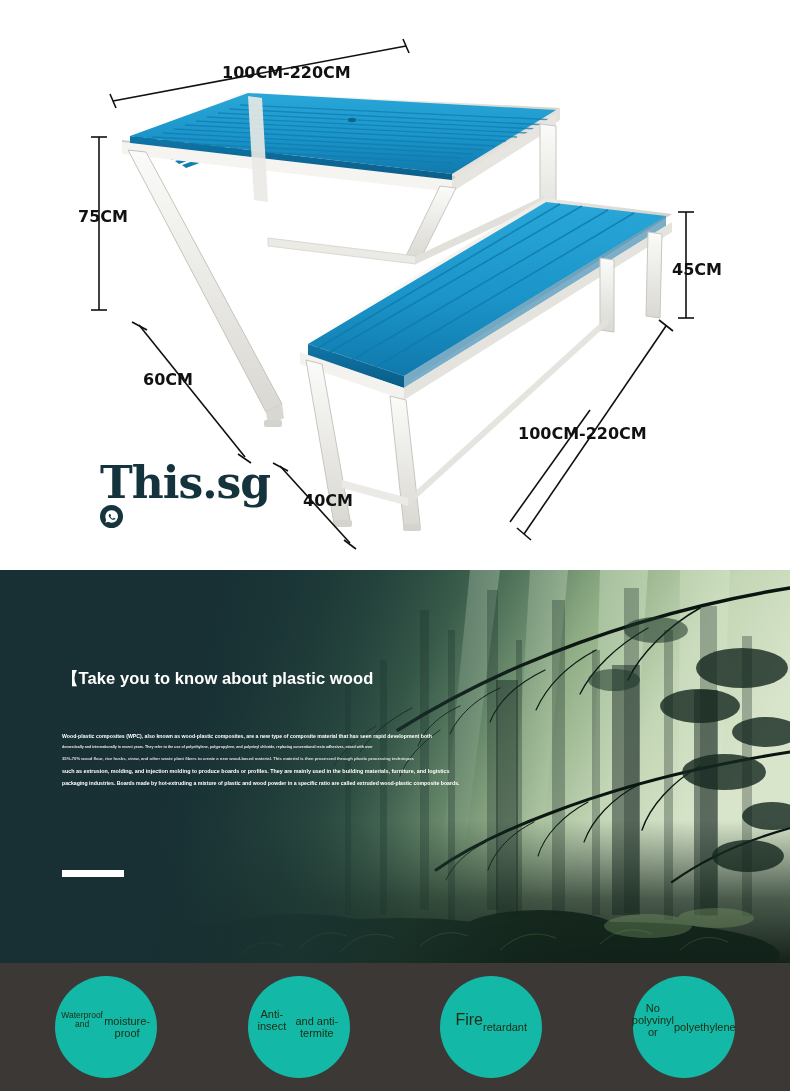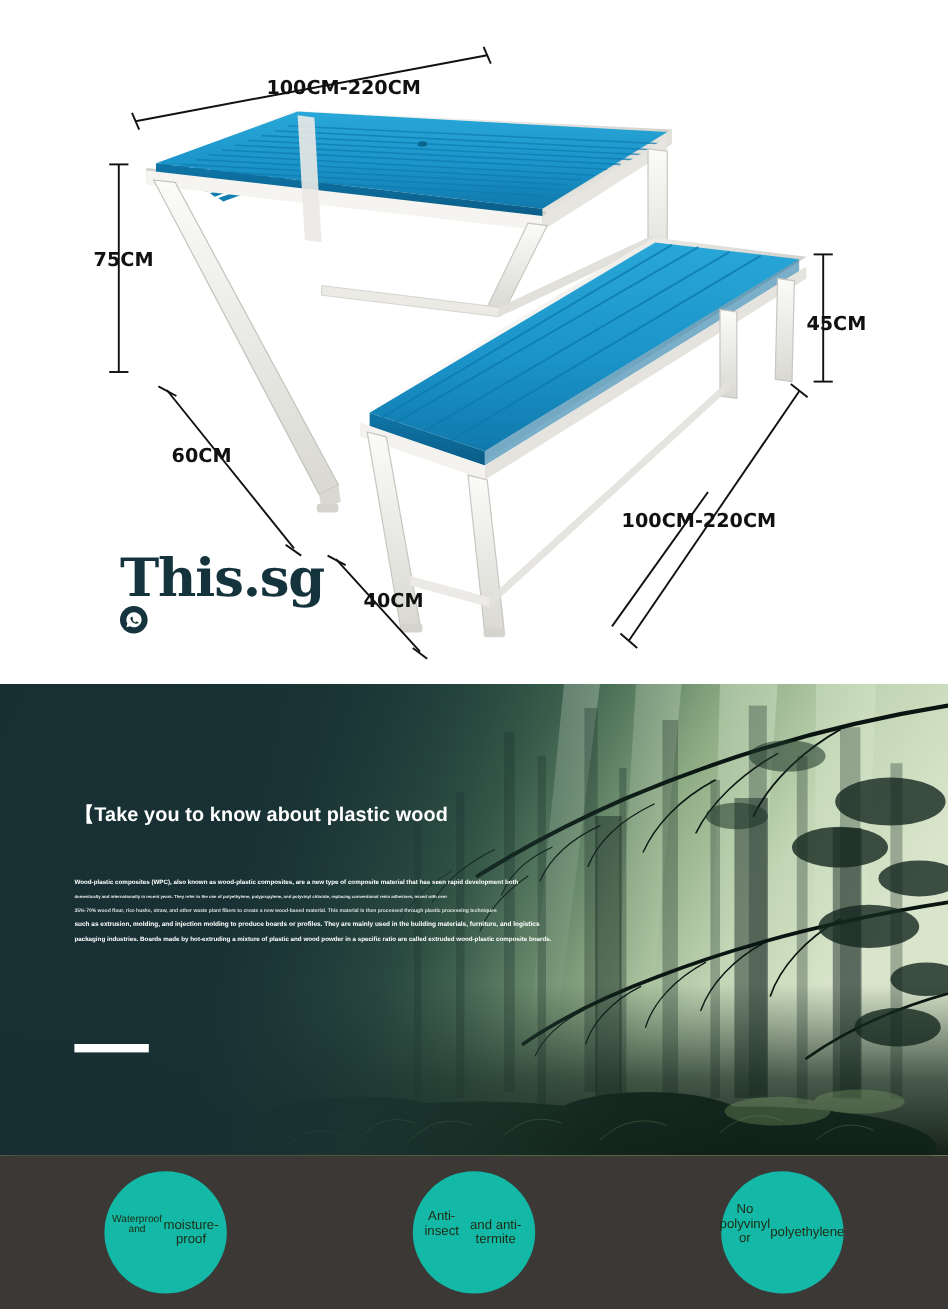--- a/index.html
+++ b/index.html
@@ -429,20 +429,24 @@
         <span class="ln ln1 b-sm">Waterproof and</span>
         <span class="ln b-md">moisture-proof</span>
       </div>
 
       <div class="badge">
         <span class="ln ln1 b-md">Anti-insect</span>
         <span class="ln b-md">and anti-termite</span>
       </div>
 
 
+      <div class="badge">
+        <span class="ln ln1 b-xl">Fire</span>
+        <span class="ln b-lg">retardant</span>
+      </div>
 
       <div class="badge">
         <span class="ln ln1 b-md">No polyvinyl or</span>
         <span class="ln b-md">polyethylene</span>
       </div>
 
     </div>
   </div>
 
 </div>

